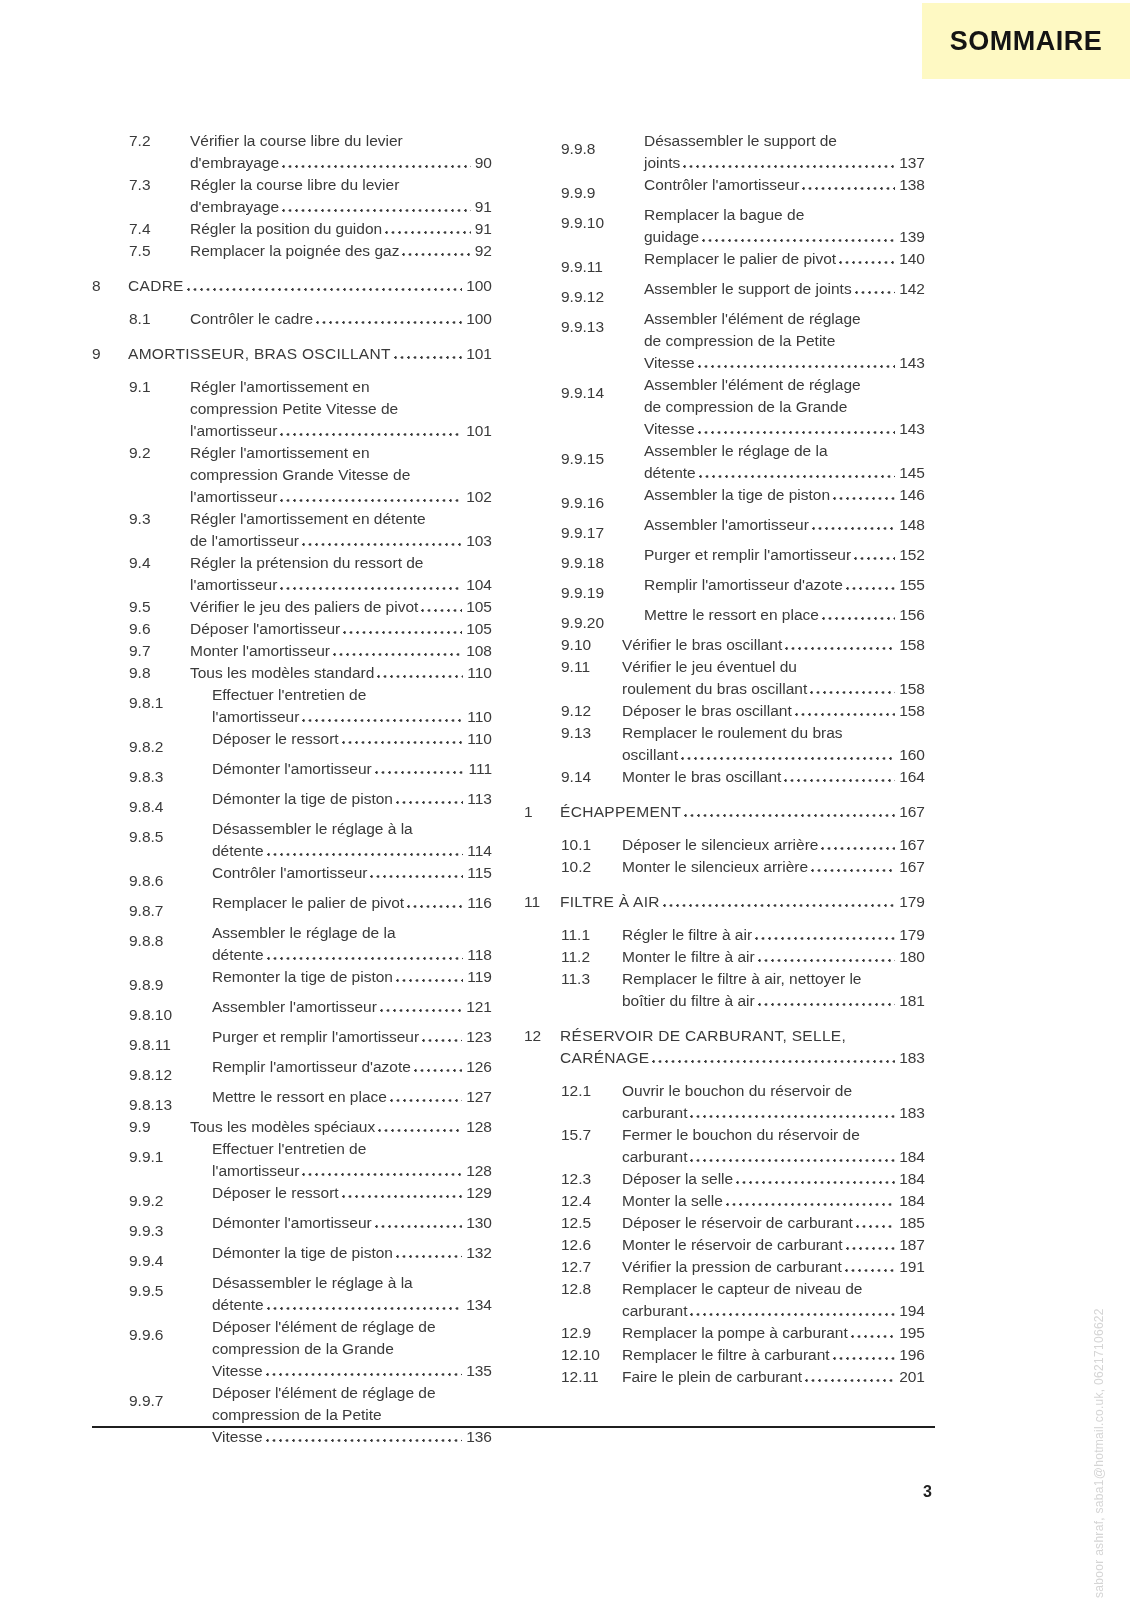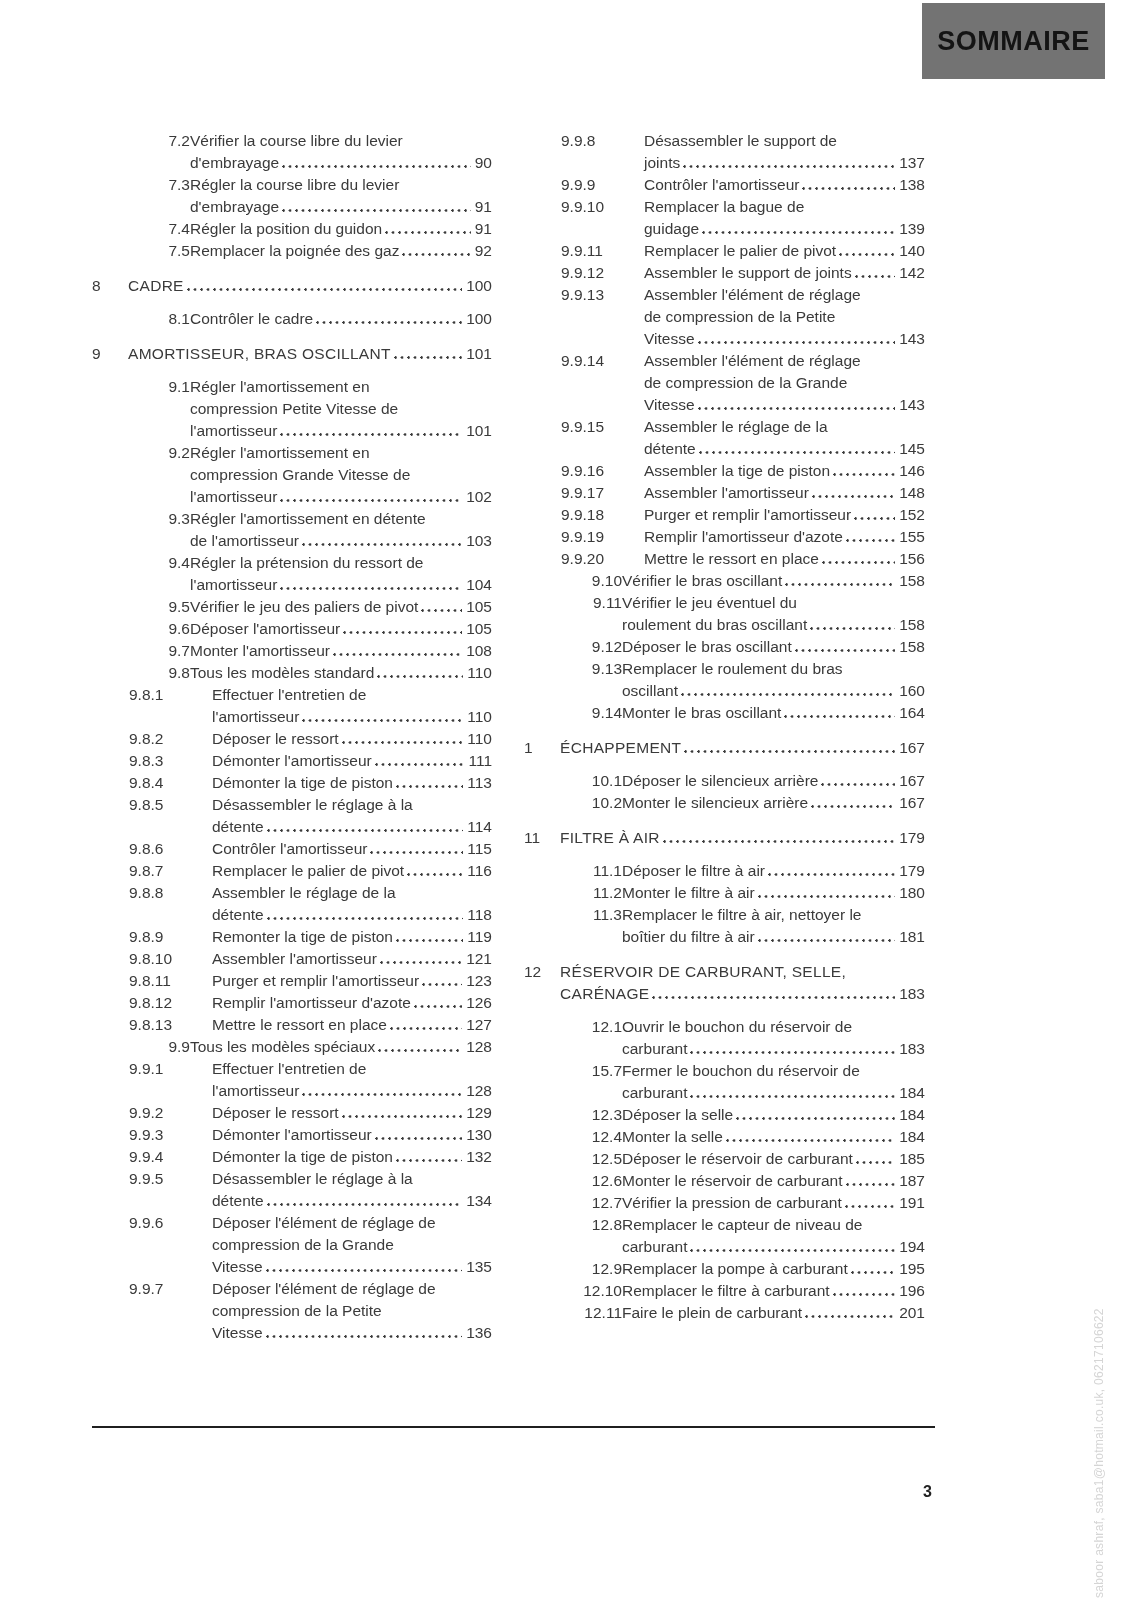--- a/index.html
+++ b/index.html
@@ -3,38 +3,38 @@
 <meta charset="utf-8">
 <style>
   html,body{margin:0;padding:0;background:#888;}
   .page{
     position:relative;width:1130px;height:1600px;background:#ffffff;
     margin:0 auto;overflow:hidden;
     font-family:"Liberation Sans",sans-serif;color:#3a3a3a;
   }
   
   .header-band{
-    position:absolute;left:922px;top:3px;width:183px;height:76px;
-    background:#737373;
+    position:absolute;left:922px;top:3px;width:208px;height:76px;
+    background:#fef9c3;
   }
   .header-title{
     width:100%;height:100%;line-height:76px;text-align:center;
     font-size:27px;font-weight:bold;color:#141414;letter-spacing:.5px;
   }
   
   .col{position:absolute;top:130px;font-size:15.5px;line-height:22px;}
   .col-left{left:92px;width:400px;}
   .col-right{left:524px;width:401px;}
   .entry{display:flex;align-items:flex-start;}
   .entry .num{flex:0 0 auto;}
   .lvl1{margin:13px 0 11px;}
   .lvl1 .num{width:36px;}
   .lvl1 .tx{letter-spacing:.3px;}
-  .lvl2 .num{margin-left:37px;width:61px;text-align:right;}
-  .lvl3 .num{margin-left:37px;width:83px;}
+  .lvl2 .num{margin-left:37px;width:61px;}
+  .lvl3 .num{margin-left:37px;width:83px;margin-top:8px;}
   .tt{flex:1 1 auto;min-width:0;}
   .tl{display:flex;align-items:baseline;}
   .tx{white-space:pre;}
   .dots{
     flex:1 1 10px;min-width:10px;height:3px;margin:0 4px 2px 3px;
     background:radial-gradient(circle at 1.5px 1.5px,#3a3a3a 1.15px,rgba(0,0,0,0) 1.45px) left bottom/6.5px 3px repeat-x;
   }
   .pg{flex:0 0 auto;white-space:pre;}
   
   .footer-rule{position:absolute;left:92px;top:1426px;width:843px;height:2px;background:#1f1f1f;}
@@ -715,21 +715,21 @@
             <span class="tx">FILTRE À AIR</span>
             <span class="dots"></span>
             <span class="pg">179</span>
           </div>
         </div>
       </div>
       <div class="entry lvl2">
         <span class="num">11.1</span>
         <div class="tt">
           <div class="tl">
-            <span class="tx">Déposer le filtre à air</span>
+            <span class="tx">Régler le filtre à air</span>
             <span class="dots"></span>
             <span class="pg">179</span>
           </div>
         </div>
       </div>
       <div class="entry lvl2">
         <span class="num">11.2</span>
         <div class="tt">
           <div class="tl">
             <span class="tx">Monter le filtre à air</span>

